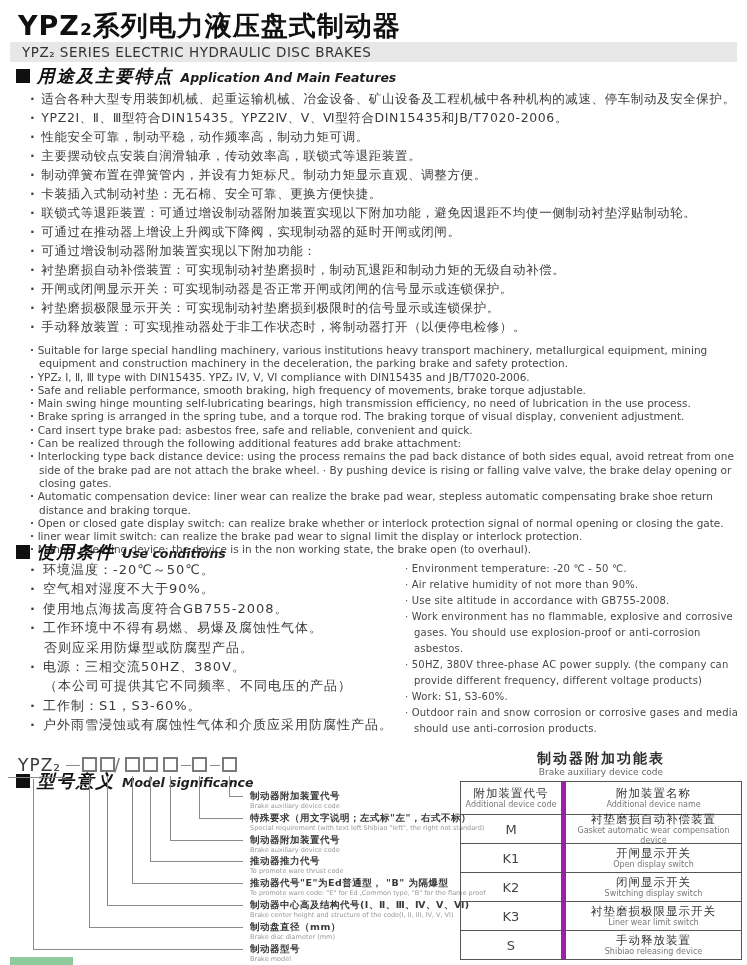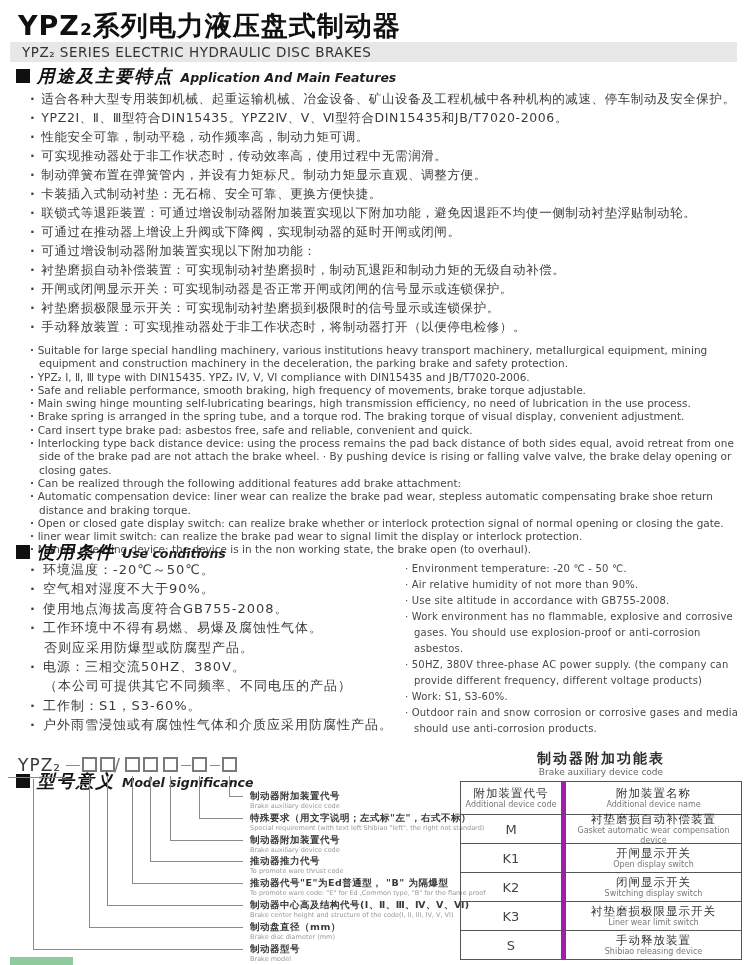--- a/index.html
+++ b/index.html
@@ -80,41 +80,41 @@
   <div class="sec-head" style="top:64px;">
     <div class="sq"></div>
     <div class="sec-zh">用途及主要特点</div>
     <div class="sec-en">Application And Main Features</div>
   </div>
 
   <ul class="zh-list">
     <li>适合各种大型专用装卸机械、起重运输机械、冶金设备、矿山设备及工程机械中各种机构的减速、停车制动及安全保护。</li>
     <li>YPZ2Ⅰ、Ⅱ、Ⅲ型符合DIN15435。YPZ2Ⅳ、Ⅴ、Ⅵ型符合DIN15435和JB/T7020-2006。</li>
     <li>性能安全可靠，制动平稳，动作频率高，制动力矩可调。</li>
-    <li>可实现推动器处于非工作状态时，传动效率高，使用过程中无需润滑。</li>
+    <li>主要摆动铰点安装自润滑轴承，传动效率高，联锁式等退距装置。</li>
     <li>制动弹簧布置在弹簧管内，并设有力矩标尺。制动力矩显示直观、调整方便。</li>
     <li>卡装插入式制动衬垫：无石棉、安全可靠、更换方便快捷。</li>
     <li>联锁式等退距装置：可通过增设制动器附加装置实现以下附加功能，避免因退距不均使一侧制动衬垫浮贴制动轮。</li>
     <li>可通过在推动器上增设上升阀或下降阀，实现制动器的延时开闸或闭闸。</li>
     <li>可通过增设制动器附加装置实现以下附加功能：</li>
     <li>衬垫磨损自动补偿装置：可实现制动衬垫磨损时，制动瓦退距和制动力矩的无级自动补偿。</li>
     <li>开闸或闭闸显示开关：可实现制动器是否正常开闸或闭闸的信号显示或连锁保护。</li>
     <li>衬垫磨损极限显示开关：可实现制动衬垫磨损到极限时的信号显示或连锁保护。</li>
     <li>手动释放装置：可实现推动器处于非工作状态时，将制动器打开（以便停电检修）。</li>
   </ul>
 
   <ul class="en-list">
     <li>Suitable for large special handling machinery, various institutions heavy transport machinery, metallurgical equipment, mining equipment and construction machinery in the deceleration, the parking brake and safety protection.</li>
     <li>YPZ₂ Ⅰ, Ⅱ, Ⅲ type with DIN15435. YPZ₂ IV, V, VI compliance with DIN15435 and JB/T7020-2006.</li>
     <li>Safe and reliable performance, smooth braking, high frequency of movements, brake torque adjustable.</li>
     <li>Main swing hinge mounting self-lubricating bearings, high transmission efficiency, no need of lubrication in the use process.</li>
     <li>Brake spring is arranged in the spring tube, and a torque rod. The braking torque of visual display, convenient adjustment.</li>
     <li>Card insert type brake pad: asbestos free, safe and reliable, convenient and quick.</li>
+    <li>Can be realized through the following additional features add brake attachment:</li>
     <li>Interlocking type back distance device: using the process remains the pad back distance of both sides equal, avoid retreat from one side of the brake pad are not attach the brake wheel. · By pushing device is rising or falling valve valve, the brake delay opening or closing gates.</li>
-    <li>Can be realized through the following additional features add brake attachment:</li>
     <li>Automatic compensation device:  liner wear can realize the brake pad wear, stepless automatic compensating brake shoe return distance and braking torque.</li>
     <li>Open or closed gate display switch: can realize brake whether or interlock protection signal of normal opening or closing the gate.</li>
     <li>liner wear limit switch: can realize the brake pad wear to signal limit the display or interlock protection.</li>
     <li>Manual releasing device: the device is in the non working state, the brake open (to overhaul).</li>
   </ul>
 
   <div class="sec-head" style="top:540px;">
     <div class="sq"></div>
     <div class="sec-zh">使用条件</div>
     <div class="sec-en">Use  conditions</div>

